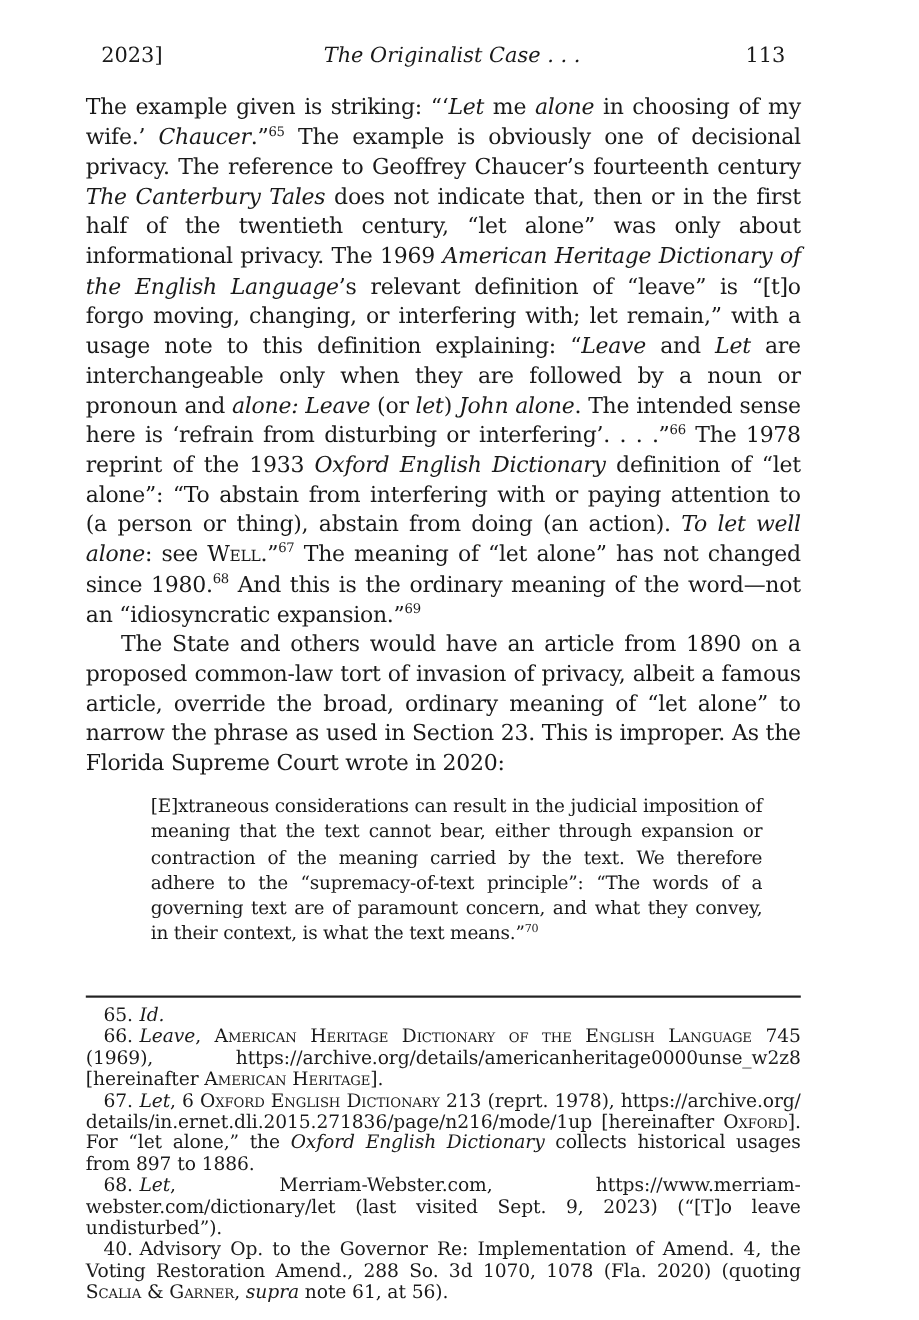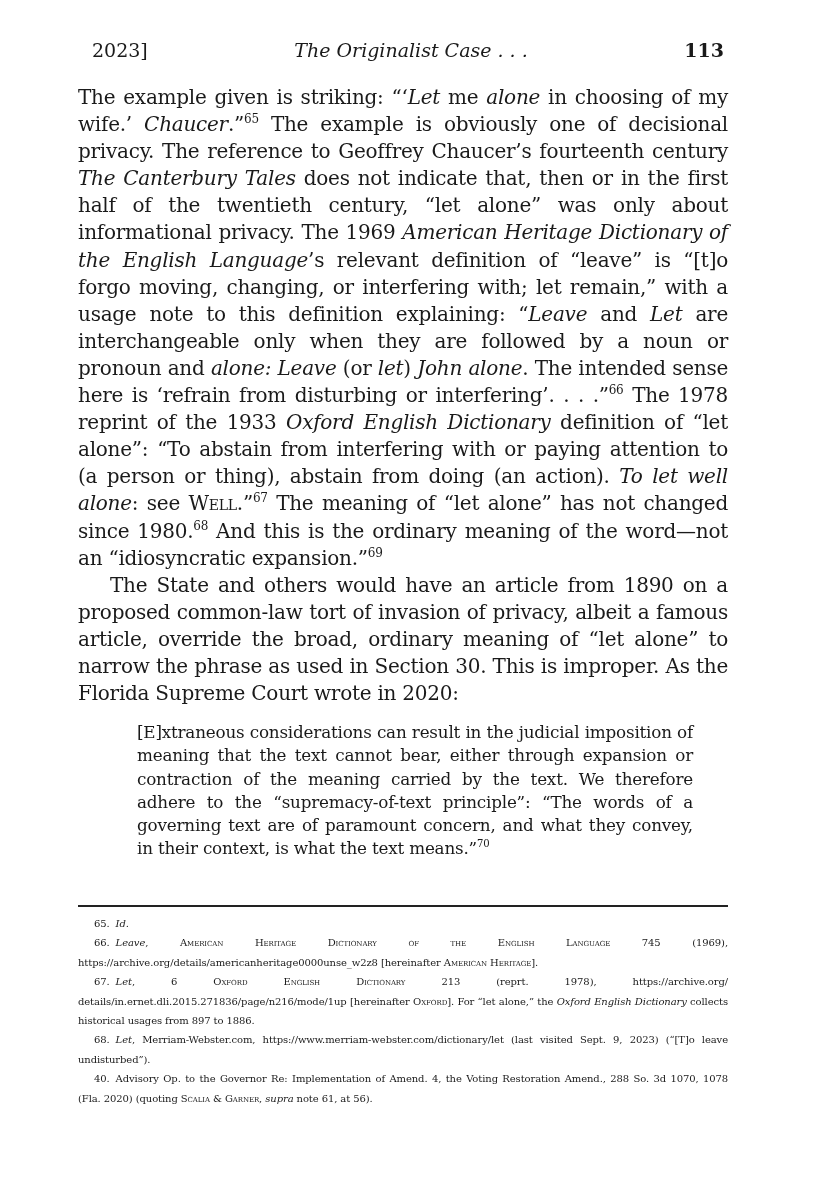--- a/index.html
+++ b/index.html
@@ -11,21 +11,21 @@
   }
   .page {
     position: absolute; left: 78px; top: 0; width: 650px;
   }
   .running-head {
     position: absolute; top: 37px; left: 0; width: 650px; height: 26px;
     font-size: 19px; line-height: 26px;
   }
   .rh-left { position: absolute; left: 14px; }
   .rh-center { position: absolute; left: 16px; right: 0; text-align: center; font-style: italic; }
-  .rh-right { position: absolute; right: 4px; font-weight: bold; }
+  .rh-right { position: absolute; right: 14px; }
 
   .body-text {
     position: absolute; top: 84px; left: 0; width: 650px;
     font-size: 20px; line-height: 27.1px;
     text-align: justify;
     letter-spacing: -0.25px;
   }
   .body-text p { margin: 0; text-align: justify; }
   .body-text p.indent { text-indent: 32px; }
 
@@ -36,21 +36,21 @@
     letter-spacing: -0.2px;
   }
   .blockquote p { margin: 16px; }
 
   .fn-rule {
     position: absolute; top: 905px; left: 0; width: 650px; height: 0;
     border-top: 2px solid #222;
   }
   .footnotes {
     position: absolute; top: 914px; left: 0; width: 650px;
-    font-size: 10px; line-height: 19.4px;
+    font-size: 17px; line-height: 19.4px;
     text-align: justify;
     letter-spacing: -0.1px;
   }
   .footnotes p { margin: 0; text-indent: 16px; text-align: justify; }
   .fn-num { margin-right: 6px; }
 
   .it { font-style: italic; }
   .sc { font-variant: small-caps; }
   sup { font-size: 0.6em; line-height: 0; vertical-align: 0.65em; }
 </style>
@@ -60,21 +60,21 @@
 <div class="page">
 
   <div class="running-head">
     <span class="rh-left">2023]</span>
     <span class="rh-center">The Originalist Case . . .</span>
     <span class="rh-right">113</span>
   </div>
 
   <div class="body-text">
     <p><span>The example given is striking: “‘</span><span class="it">Let</span><span> me </span><span class="it">alone</span><span> in choosing of my wife.’ </span><span class="it">Chaucer</span><span>.”</span><sup>65</sup><span> The example is obviously one of decisional privacy. The reference to Geoffrey Chaucer’s fourteenth century </span><span class="it">The Canterbury Tales</span><span> does not indicate that, then or in the first half of the twentieth century, “let alone” was only about informational privacy. The 1969 </span><span class="it">American Heritage Dictionary of the English Language</span><span>’s relevant definition of “leave” is “[t]o forgo moving, changing, or interfering with; let remain,” with a usage note to this definition explaining: “</span><span class="it">Leave</span><span> and </span><span class="it">Let</span><span> are interchangeable only when they are followed by a noun or pronoun and </span><span class="it">alone: Leave</span><span> (or </span><span class="it">let</span><span>) </span><span class="it">John alone</span><span>. The intended sense here is ‘refrain from disturbing or interfering’. . . .”</span><sup>66</sup><span> The 1978 reprint of the 1933 </span><span class="it">Oxford English Dictionary</span><span> definition of “let alone”: “To abstain from interfering with or paying attention to (a person or thing), abstain from doing (an action). </span><span class="it">To let well alone</span><span>: see </span><span class="sc">Well</span><span>.”</span><sup>67</sup><span> The meaning of “let alone” has not changed since 1980.</span><sup>68</sup><span> And this is the ordinary meaning of the word—not an “idiosyncratic expansion.”</span><sup>69</sup></p>
-    <p class="indent"><span>The State and others would have an article from 1890 on a proposed common-law tort of invasion of privacy, albeit a famous article, override the broad, ordinary meaning of “let alone” to narrow the phrase as used in Section 30. This is improper. As the Florida Supreme Court wrote in 2020:</span></p>
+    <p class="indent"><span>The State and others would have an article from 1890 on a proposed common-law tort of invasion of privacy, albeit a famous article, override the broad, ordinary meaning of “let alone” to narrow the phrase as used in Section 23. This is improper. As the Florida Supreme Court wrote in 2020:</span></p>
   </div>
 
   <div class="blockquote">
     <p><span>[E]xtraneous considerations can result in the judicial imposition of meaning that the text cannot bear, either through expansion or contraction of the meaning carried by the text. We therefore adhere to the “supremacy-of-text principle”: “The words of a governing text are of paramount concern, and what they convey, in their context, is what the text means.”</span><sup>70</sup></p>
   </div>
 
   <div class="fn-rule"></div>
 
   <div class="footnotes">
     <p><span class="fn-num">65.</span><span><span class="it">Id.</span></span></p>

